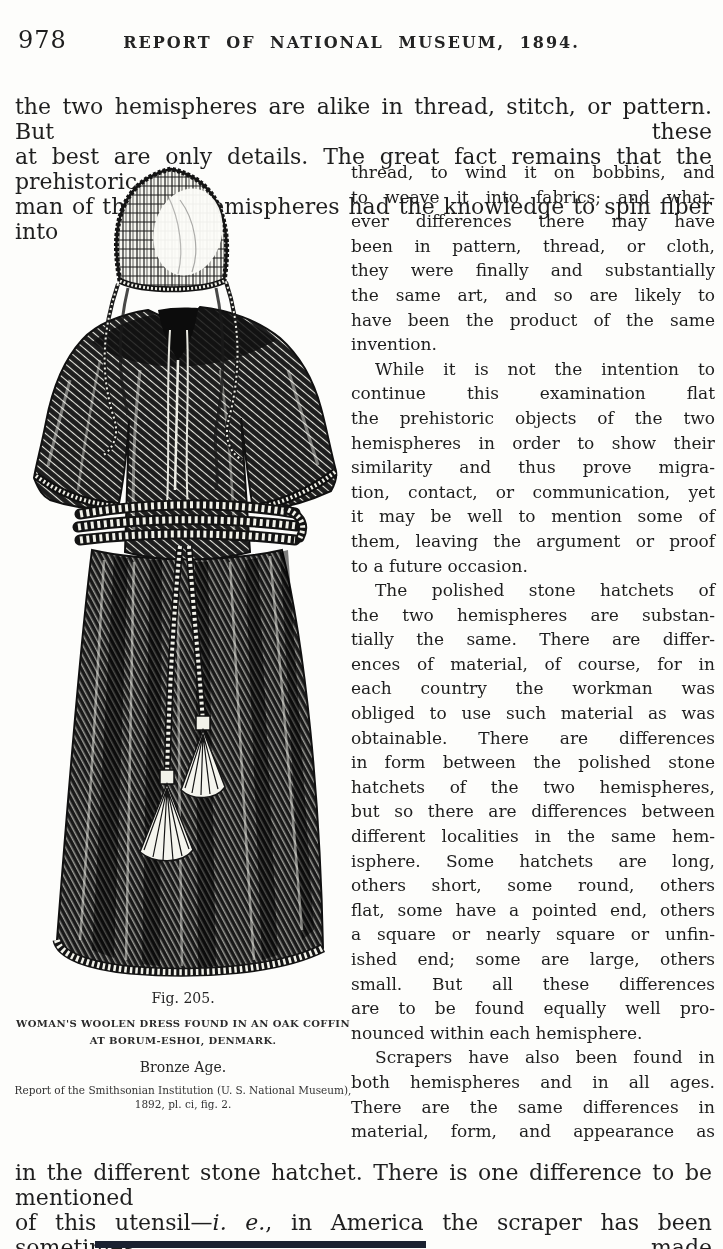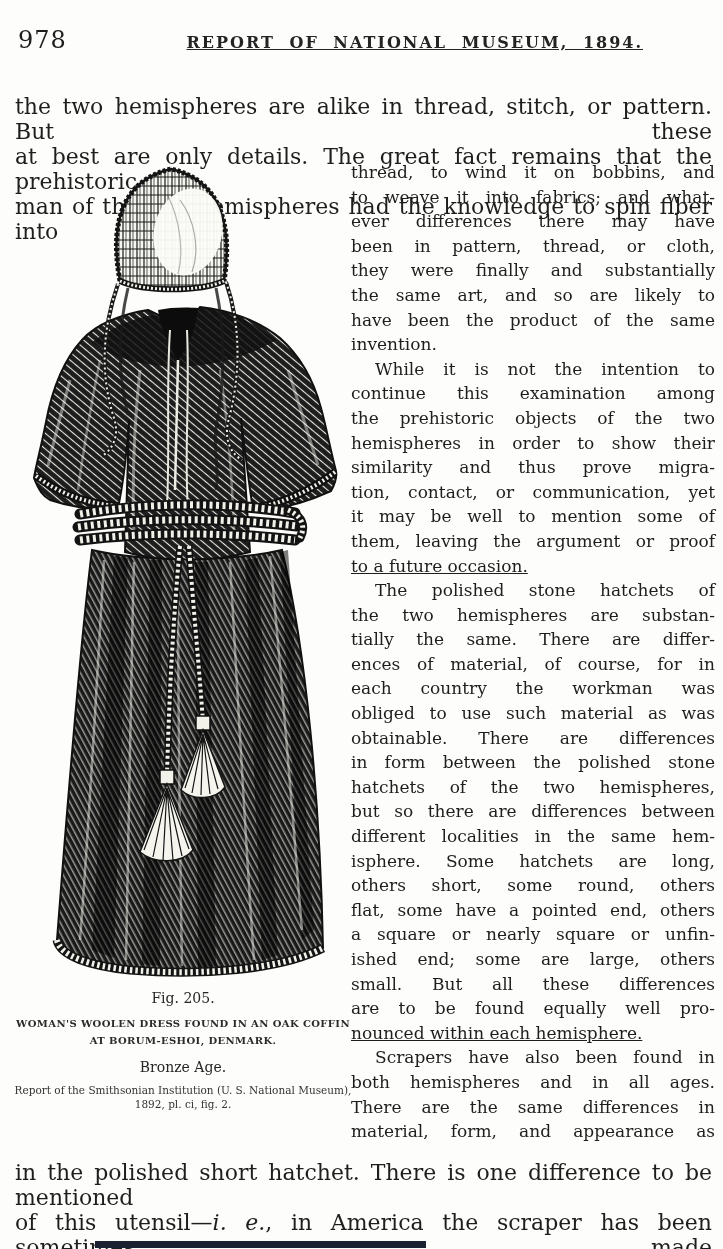--- a/index.html
+++ b/index.html
@@ -11,23 +11,23 @@
     font-family:"DejaVu Serif","Liberation Serif",serif;
     color:#1e1e1e;
     overflow:hidden;
   }
   .pagenum{
     position:absolute;left:18px;top:26px;
     font-size:24px;letter-spacing:1px;
   }
   .running-title{
     position:absolute;left:60px;right:80px;top:33px;
-    text-align:right;
+    text-align:center;
     font-size:16px;letter-spacing:2px;word-spacing:7px;
-    font-weight:bold;color:#242424;text-decoration:underline;
+    font-weight:bold;color:#242424;
   }
   .intro,.closing{
     position:absolute;left:15px;width:697px;
     font-size:22px;line-height:25px;
     white-space:pre-line;
     text-align:justify;text-align-last:justify;
   }
   .intro{top:72px;}
   .closing{top:1138px;}
   .closing .it{font-style:italic;}
@@ -44,21 +44,21 @@
   .rightcol{
     position:absolute;left:351px;top:160px;width:364px;
     font-size:17px;line-height:24.6px;
   }
   .para{
     margin:0;
     white-space:pre-line;
     text-align:justify;text-align-last:justify;
   }
   .para.indent{text-indent:24px;}
-  .para .tail{display:block;text-align:right;text-align-last:left;text-indent:0;text-decoration:underline;}
+  .para .tail{display:block;text-align:right;text-align-last:left;text-indent:0;}
   .scan-bar{
     position:absolute;left:95px;top:1241px;width:331px;height:7px;
     background:#1b2130;
   }
 </style>
 </head>
 <body>
 
 <div class="page">
 
@@ -180,21 +180,21 @@
   <div class="rightcol">
     <p class="para"><span>thread, to wind it on bobbins, and
 to weave it into fabrics; and what-
 ever differences there may have
 been in pattern, thread, or cloth,
 they were finally and substantially
 the same art, and so are likely to
 have been the product of the same
 invention.</span><span class="tail"></span></p>
     <p class="para indent"><span>While it is not the intention to
-continue this examination among
+continue this examination flat
 the prehistoric objects of the two
 hemispheres in order to show their
 similarity and thus prove migra-
 tion, contact, or communication, yet
 it may be well to mention some of
 them, leaving the argument or proof</span><span class="tail">to a future occasion.</span></p>
     <p class="para indent"><span>The polished stone hatchets of
 the two hemispheres are substan-
 tially the same. There are differ-
 ences of material, of course, for in
@@ -211,19 +211,19 @@
 a square or nearly square or unfin-
 ished end; some are large, others
 small. But all these differences
 are to be found equally well pro-</span><span class="tail">nounced within each hemisphere.</span></p>
     <p class="para indent"><span>Scrapers have also been found in
 both hemispheres and in all ages.
 There are the same differences in
 material, form, and appearance as</span><span class="tail"></span></p>
   </div>
 
-  <p class="closing"><span>in the polished short hatchet. There is one difference to be mentioned
+  <p class="closing"><span>in the different stone hatchet. There is one difference to be mentioned
 of this utensil—</span><span class="it">i. e.</span><span>, in America the scraper has been sometimes made
 with a stem and with notches near the base, after the manner of arrow-</span></p>
 
   <div class="scan-bar"></div>
 
 </div>
 
 </body></html>

